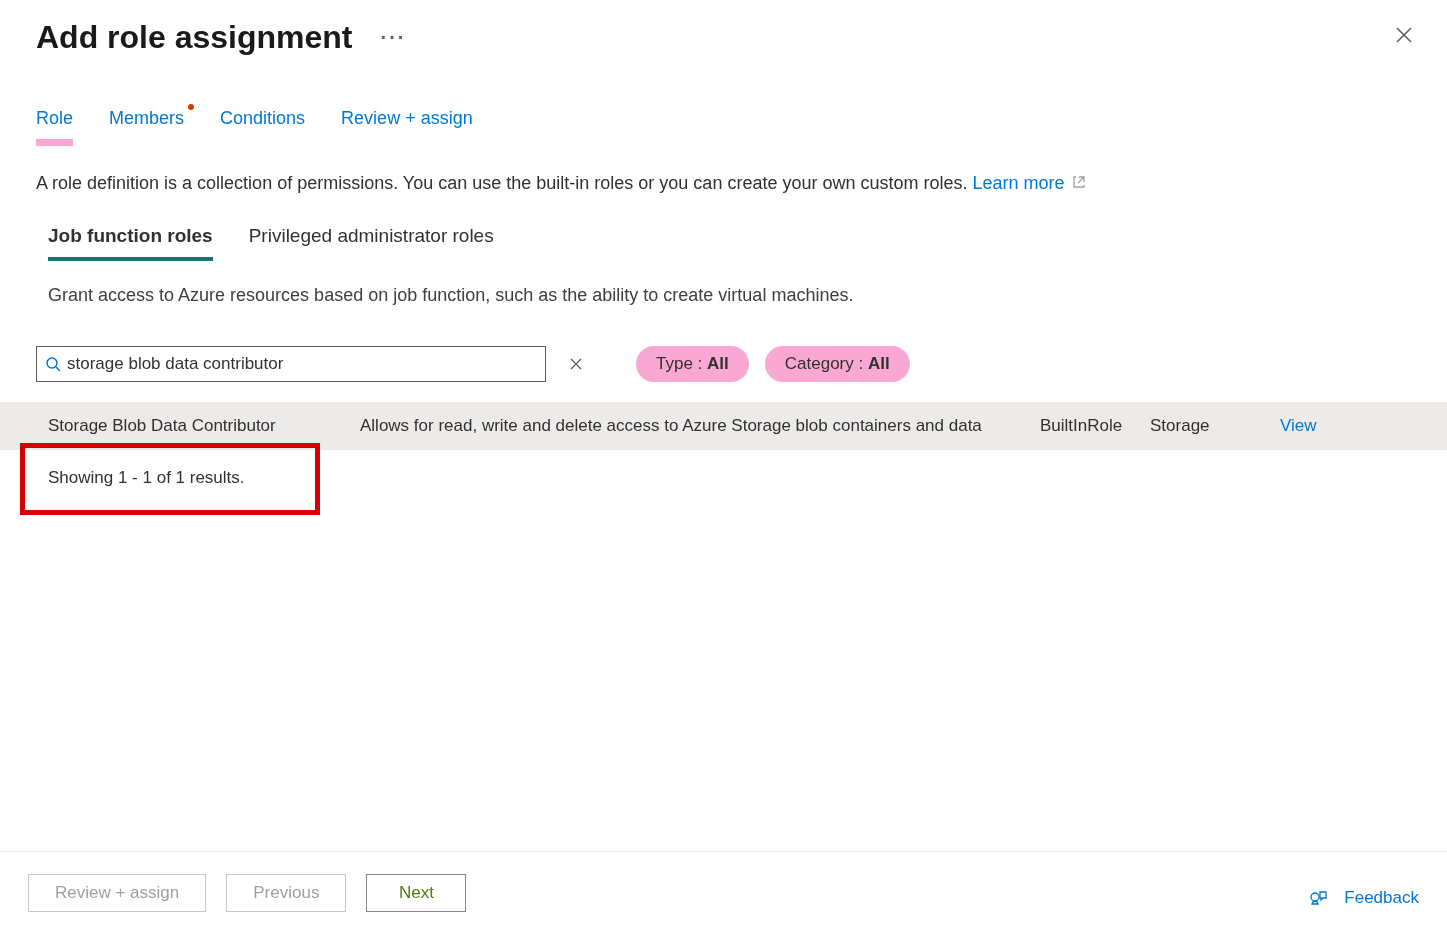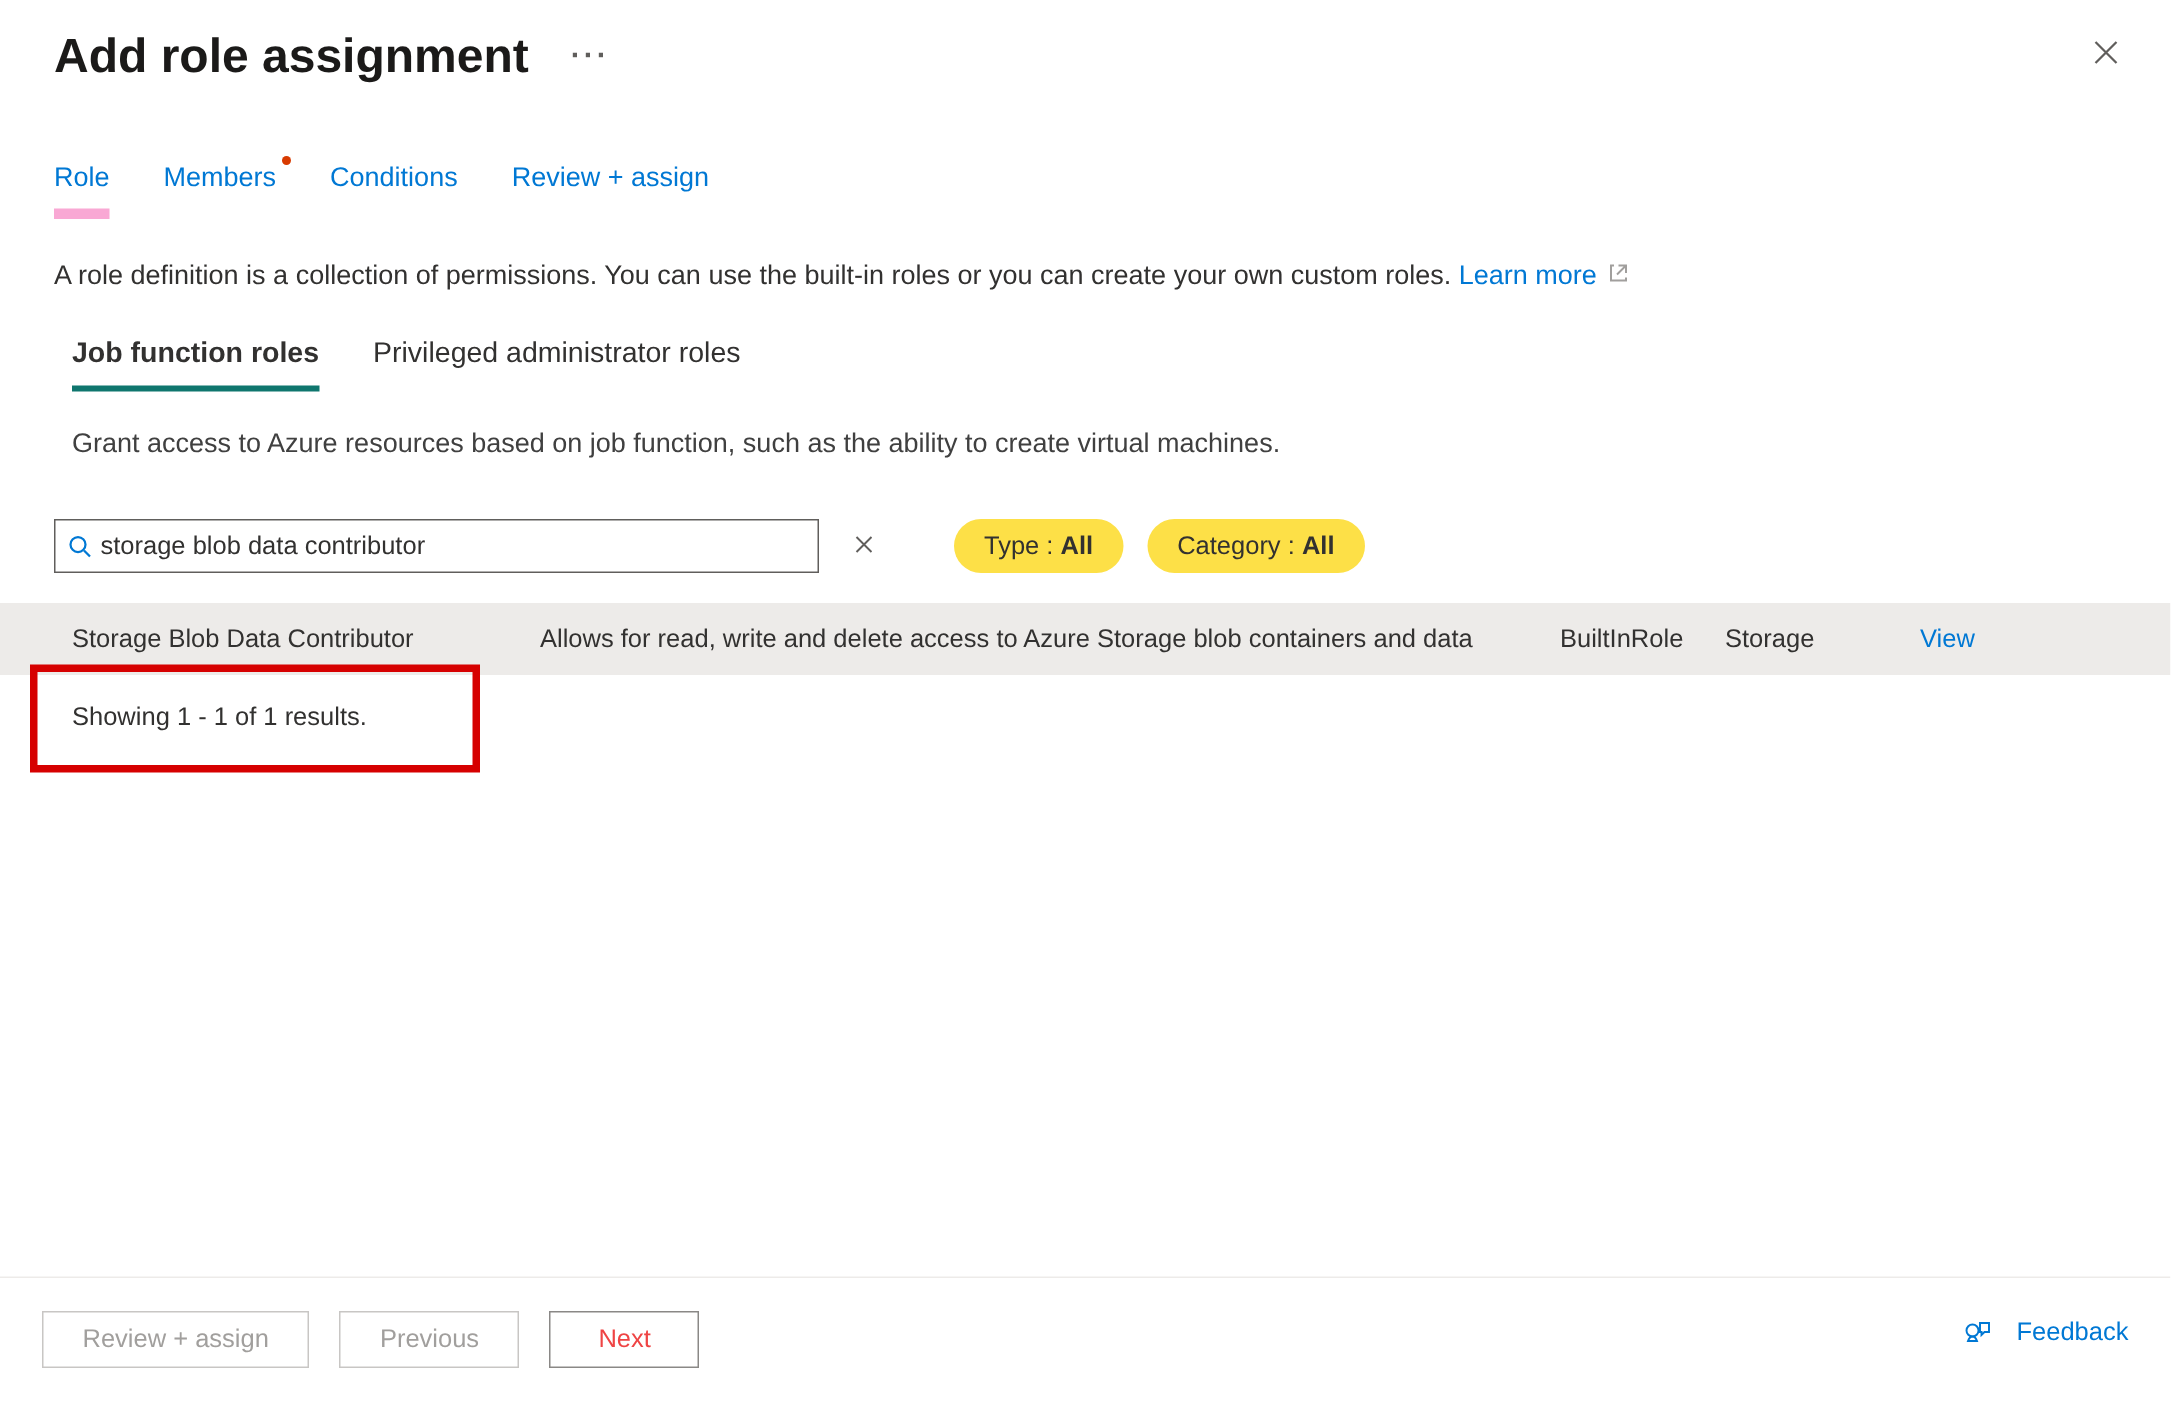--- a/index.html
+++ b/index.html
@@ -128,21 +128,21 @@
     flex: 1;
     color: #323130;
   }
   .clear-x {
     color: #605e5c;
     cursor: pointer;
     font-size: 15px;
     padding: 4px 8px;
   }
   .pill {
-    background: #fde047;
+    background: #f9a8d4;
     border-radius: 20px;
     padding: 8px 20px;
     font-size: 17px;
     cursor: pointer;
     color: #323130;
   }
   .pill .bold { font-weight: 700; }
   .table {
     margin-top: 20px;
     width: 100%;
@@ -202,31 +202,31 @@
     align-items: center;
     gap: 20px;
   }
   .btn {
     min-width: 100px;
     padding: 8px 26px;
     font-size: 17px;
     border: 1px solid #8a8886;
     background: #fff;
     cursor: pointer;
-    color: #ef4444;
+    color: #4d7c0f;
   }
   .btn.disabled {
     color: #a19f9d;
     border-color: #c8c6c4;
     cursor: default;
   }
   .feedback {
     position: absolute;
     right: 28px;
-    bottom: 36px;
+    bottom: 26px;
     color: #0078d4;
     font-size: 17px;
     display: flex;
     align-items: center;
     gap: 16px;
     cursor: pointer;
   }
 </style>
 </head>
 <body>

